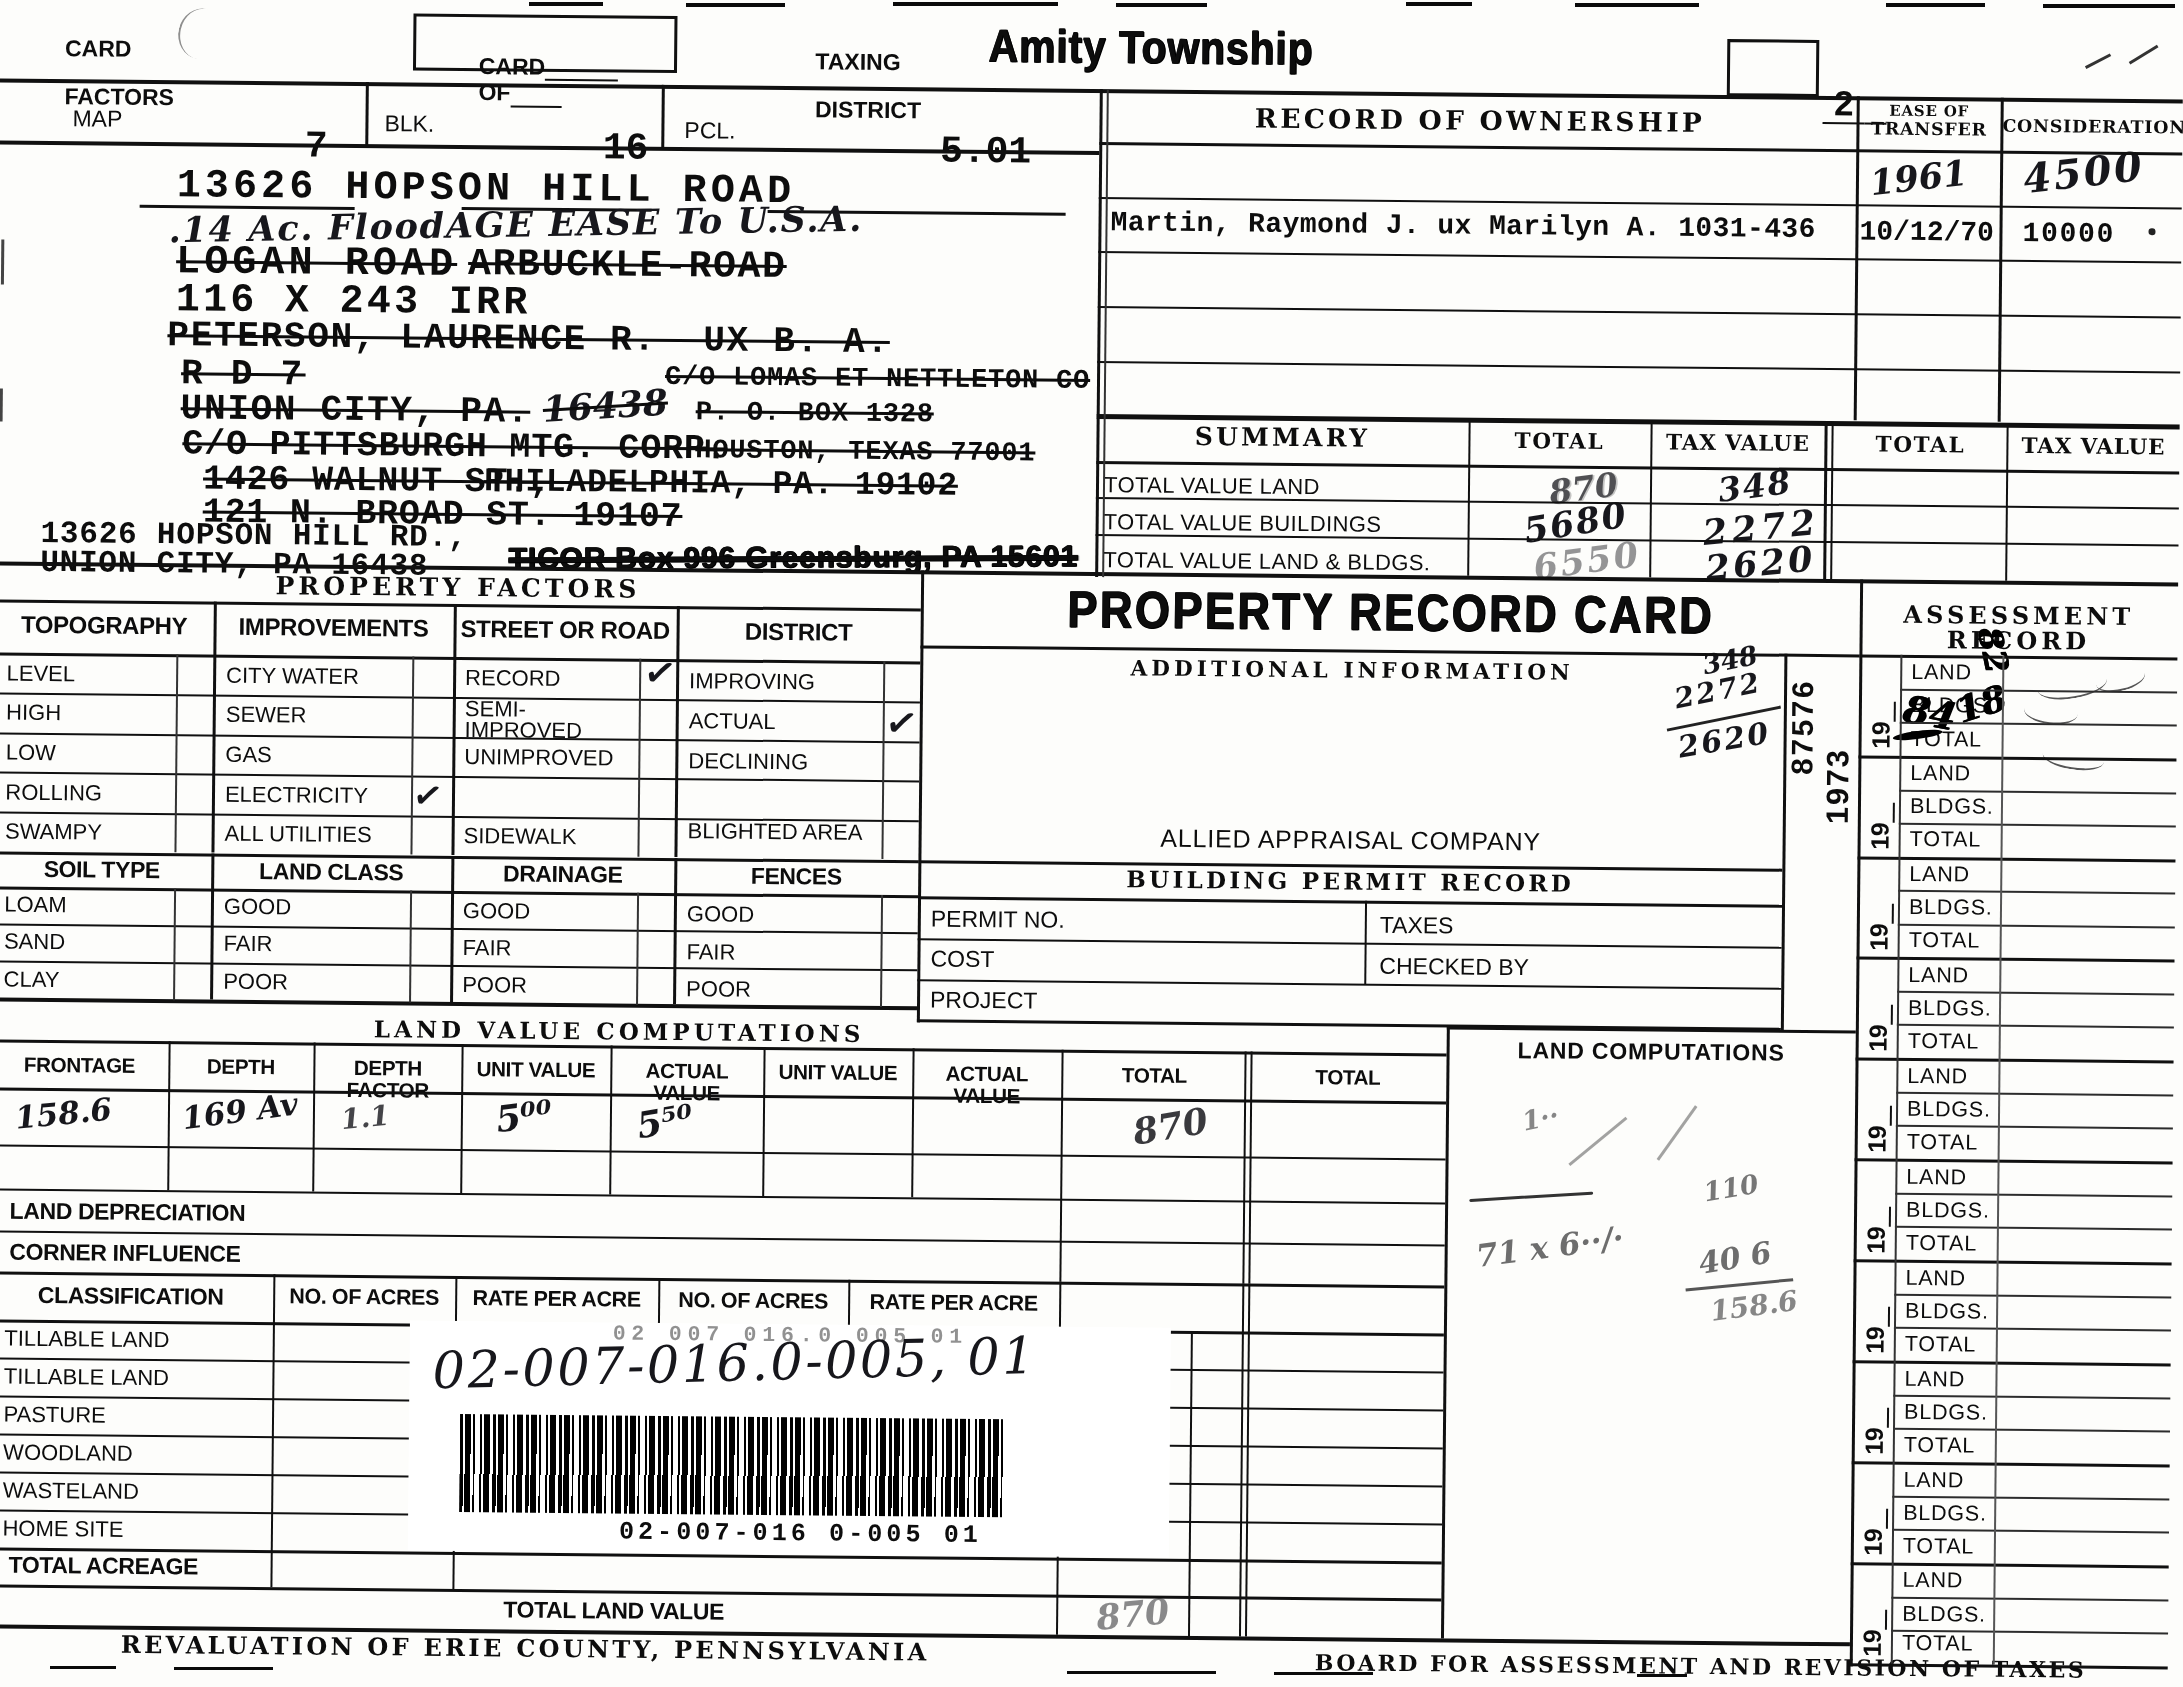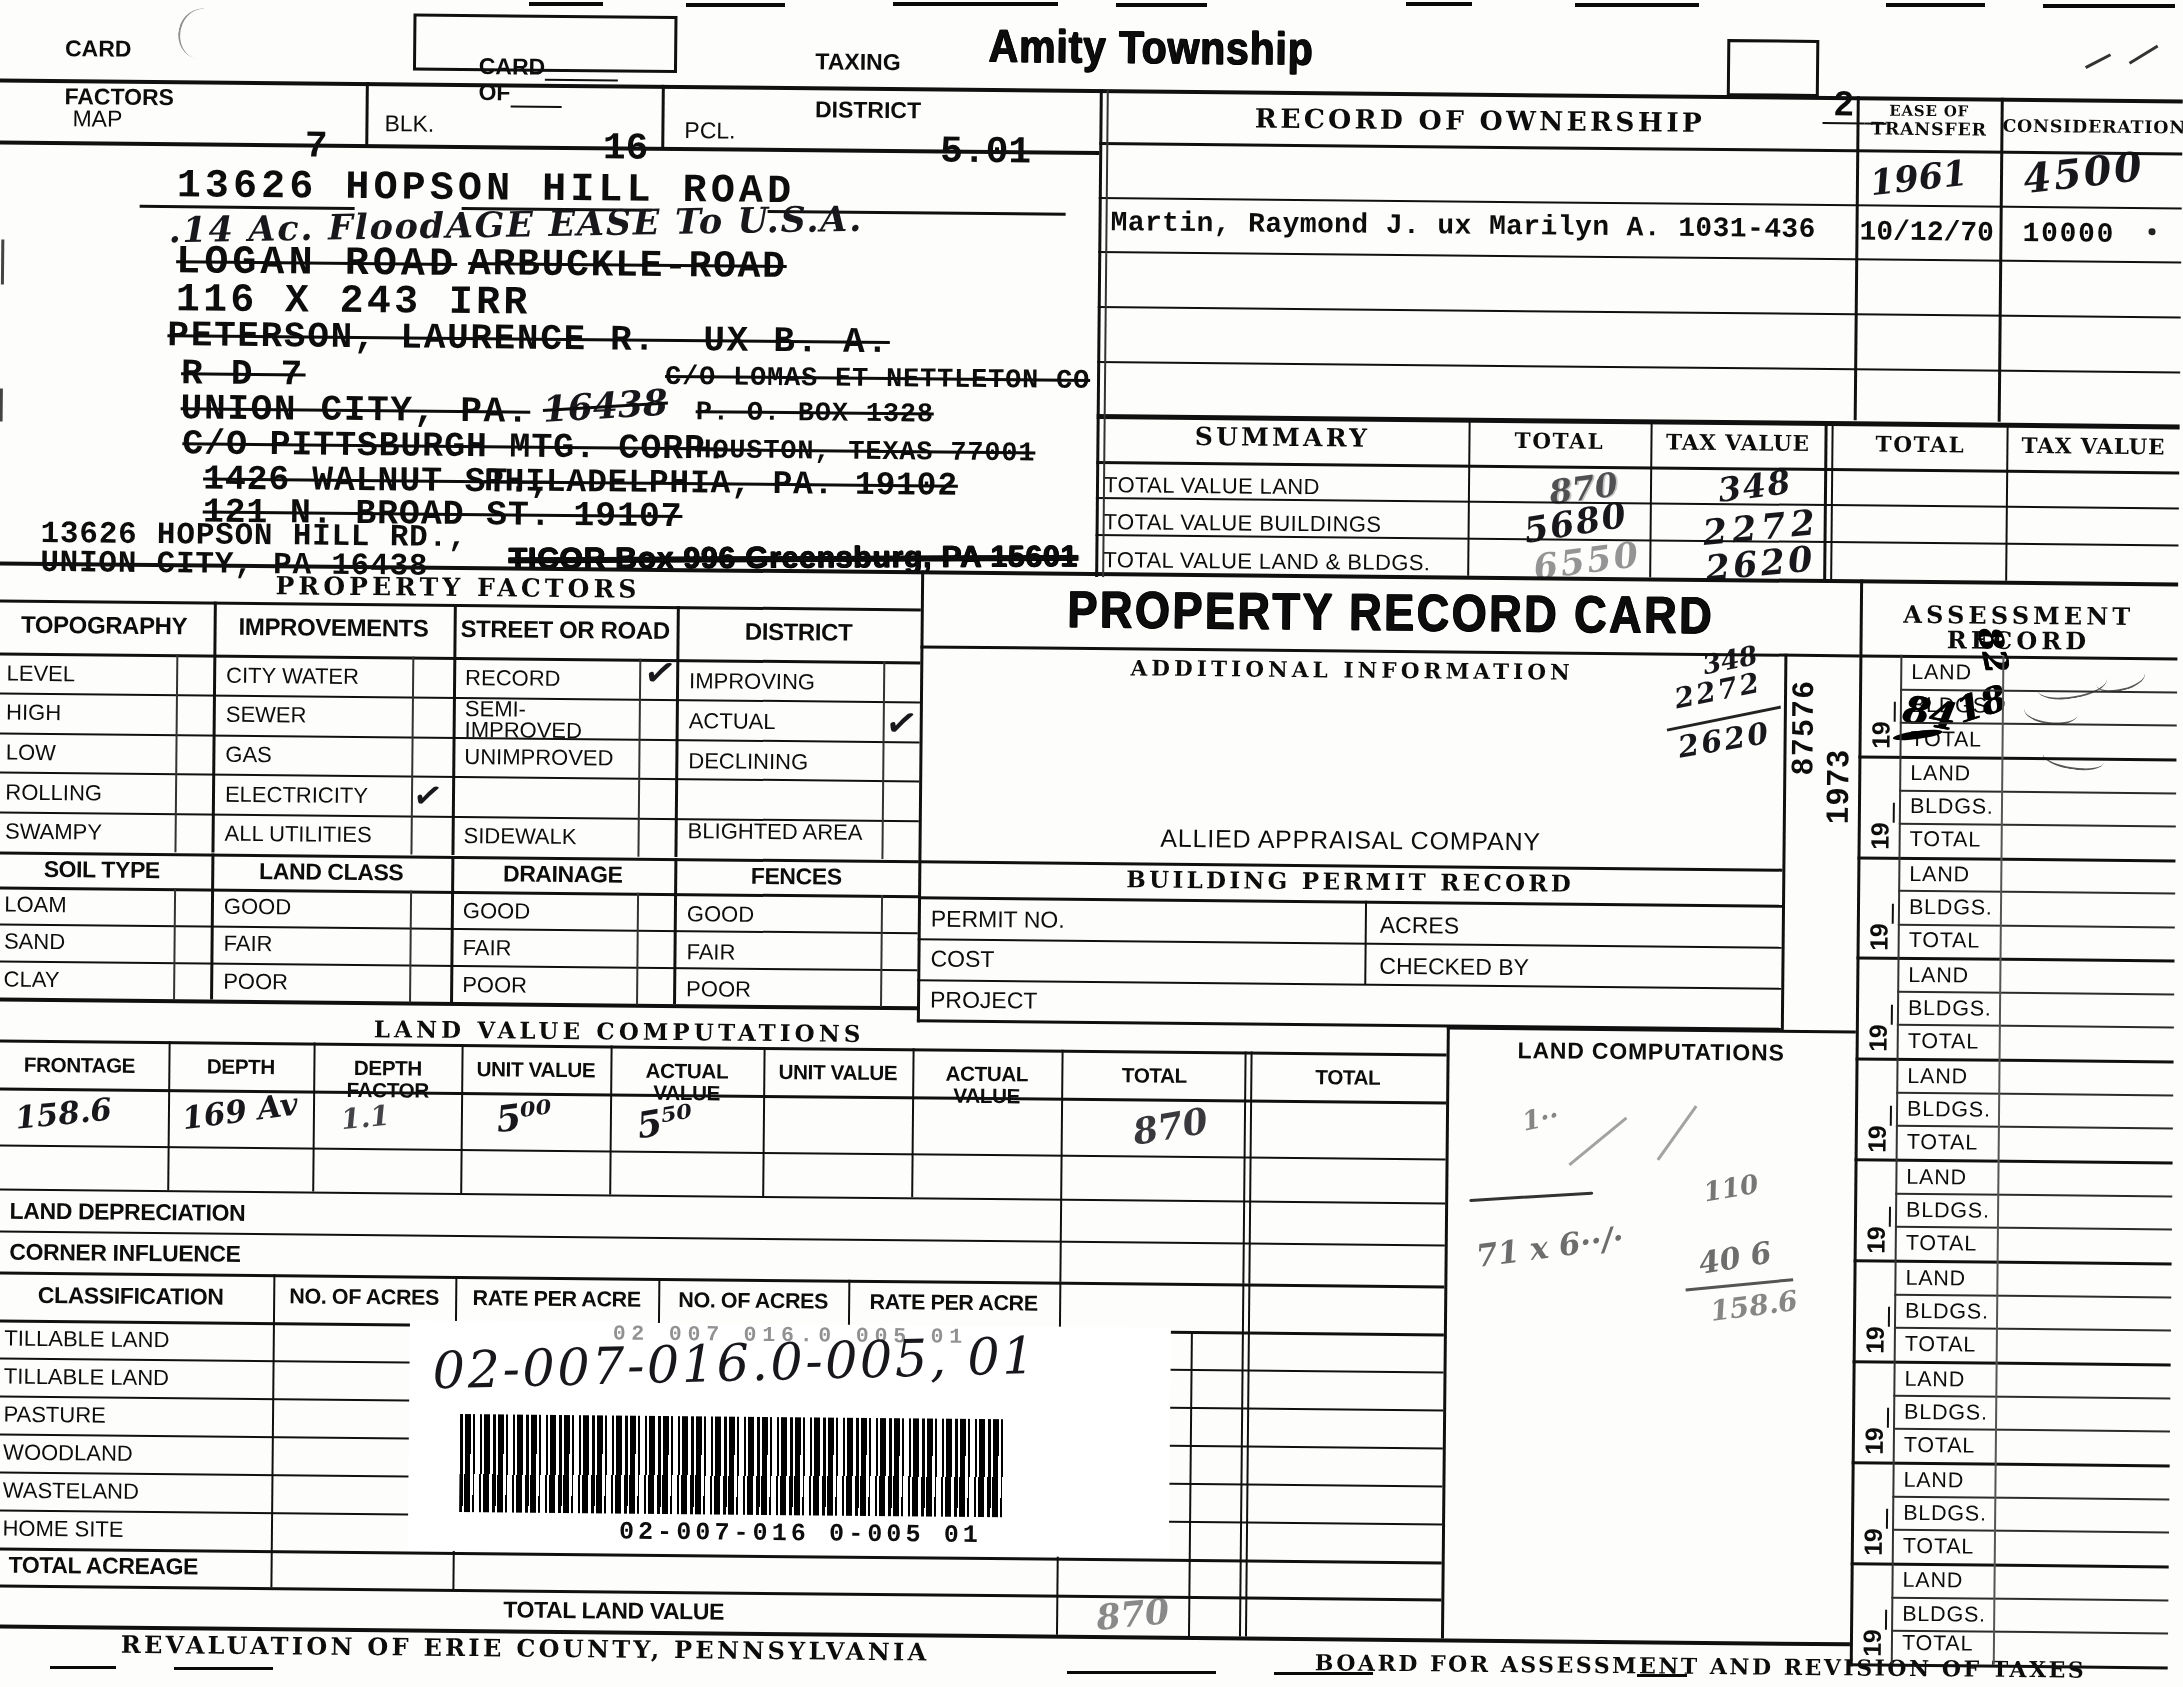--- a/index.html
+++ b/index.html
@@ -198,21 +198,21 @@
     <div class="dash" style="left:1672px;top:701px;width:116px;height:2.5px;transform:rotate(-12deg);background:#222;"></div>
     <div class="t hand" style="left:1684px;top:708px;font-size:30px;transform:rotate(-10deg);letter-spacing:2.5px;">2620</div>
 
     <div class="t sans ctr" style="left:926px;top:814px;width:864px;font-size:25px;letter-spacing:0.8px;">ALLIED APPRAISAL COMPANY</div>
 
     <div class="t cond vtext" style="left:1793px;top:622px;height:136px;font-size:30px;letter-spacing:2.5px;">87576</div>
     <div class="t cond vtext" style="left:1829px;top:699px;height:108px;font-size:31px;letter-spacing:1.7px;">1973</div>
 
     <div class="t serif ctr" style="left:926px;top:857px;width:864px;font-size:23px;letter-spacing:3.3px;">BUILDING PERMIT RECORD</div>
     <div class="t sans" style="left:939px;top:898px;font-size:23px;">PERMIT NO.</div>
-    <div class="t sans" style="left:1388px;top:900px;font-size:23px;">ACRES</div>
+    <div class="t sans" style="left:1388px;top:900px;font-size:23px;">TAXES</div>
     <div class="t sans" style="left:939px;top:938px;font-size:23px;">COST</div>
     <div class="t sans" style="left:1388px;top:941px;font-size:23px;">CHECKED BY</div>
     <div class="t sans" style="left:939px;top:979px;font-size:23px;">PROJECT</div>
 
     <div class="t serif ctr" style="left:331px;top:1014px;width:595px;font-size:23px;letter-spacing:4.1px;">LAND VALUE COMPUTATIONS</div>
     <div class="t cond ctr" style="left:0px;top:1054px;width:178px;font-size:20.7px;">FRONTAGE</div>
     <div class="t cond ctr" style="left:178px;top:1054px;width:145px;font-size:20.7px;">DEPTH</div>
     <div class="t cond ctr" style="left:323px;top:1054px;width:149px;font-size:20.7px;">DEPTH FACTOR</div>
     <div class="t cond ctr" style="left:471px;top:1054px;width:149px;font-size:20.7px;">UNIT VALUE</div>
     <div class="t cond ctr" style="left:620px;top:1054px;width:153px;font-size:20.7px;">ACTUAL VALUE</div>

